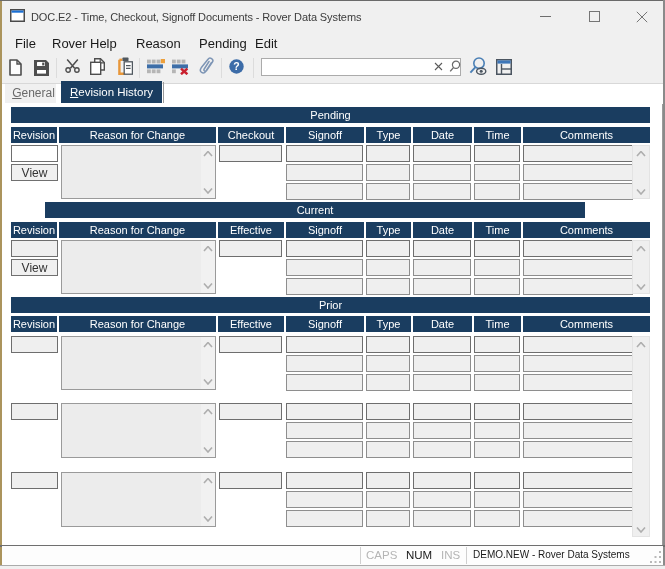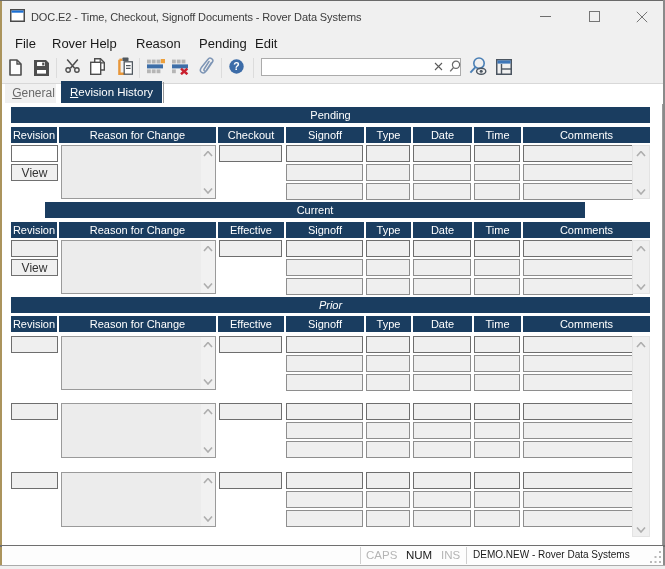--- a/index.html
+++ b/index.html
@@ -197,21 +197,21 @@
 <div class="abs box" style="left:413px;top:278px;width:58px;height:17px;"></div>
 <div class="abs box" style="left:474px;top:278px;width:46px;height:17px;"></div>
 <div class="abs box" style="left:523px;top:278px;width:110px;height:17px;"></div>
 <div class="abs" style="left:632px;top:240px;width:18px;height:54px;background:#efefef;border:1px solid #e3e3e3;"></div>
 <svg class="abs" style="left:636px;top:246px" width="10" height="6" viewBox="0 0 10 6">
     <path d="M1 5 L5.0 0.5 L9 5" fill="none" stroke="#aeaeae" stroke-width="1.6"></path>
   </svg>
 <svg class="abs" style="left:636px;top:284px" width="10" height="6" viewBox="0 0 10 6">
     <path d="M1 0.5 L5.0 5 L9 0.5" fill="none" stroke="#aeaeae" stroke-width="1.6"></path>
   </svg>
-<div class="abs navy hdr" style="left:11px;top:297px;width:639px;height:16px;font-style:italic;">Prior</div>
+<div class="abs navy hdr" style="left:11px;top:297px;width:639px;height:16px;">Prior</div>
 <div class="abs navy hdr" style="left:11px;top:316px;width:46px;height:16px;">Revision</div>
 <div class="abs navy hdr" style="left:59px;top:316px;width:157px;height:16px;">Reason for Change</div>
 <div class="abs navy hdr" style="left:218px;top:316px;width:66px;height:16px;">Effective</div>
 <div class="abs navy hdr" style="left:286px;top:316px;width:78px;height:16px;">Signoff</div>
 <div class="abs navy hdr" style="left:366px;top:316px;width:45px;height:16px;">Type</div>
 <div class="abs navy hdr" style="left:413px;top:316px;width:59px;height:16px;">Date</div>
 <div class="abs navy hdr" style="left:474px;top:316px;width:47px;height:16px;">Time</div>
 <div class="abs navy hdr" style="left:523px;top:316px;width:127px;height:16px;">Comments</div>
 <div class="abs" style="left:11px;top:336px;width:47px;height:17px;background:#efefef;border:1px solid #6e6e6e;"></div>
 <div class="abs ta" style="left:61px;top:336px;width:155px;height:54px;"></div>

